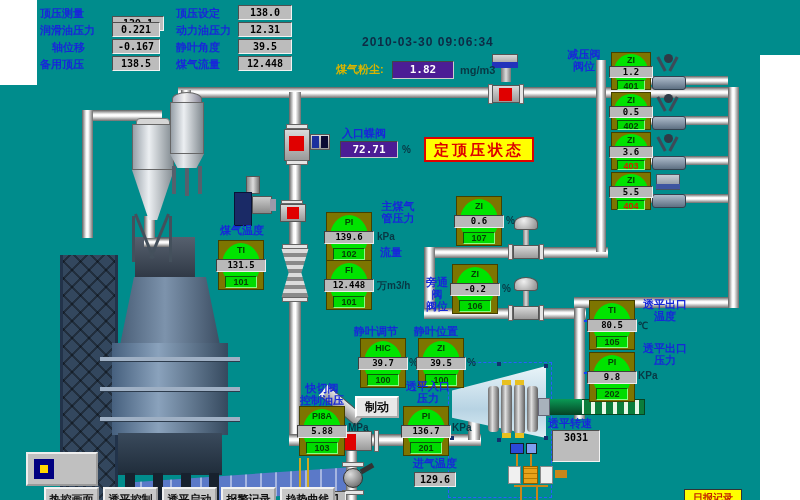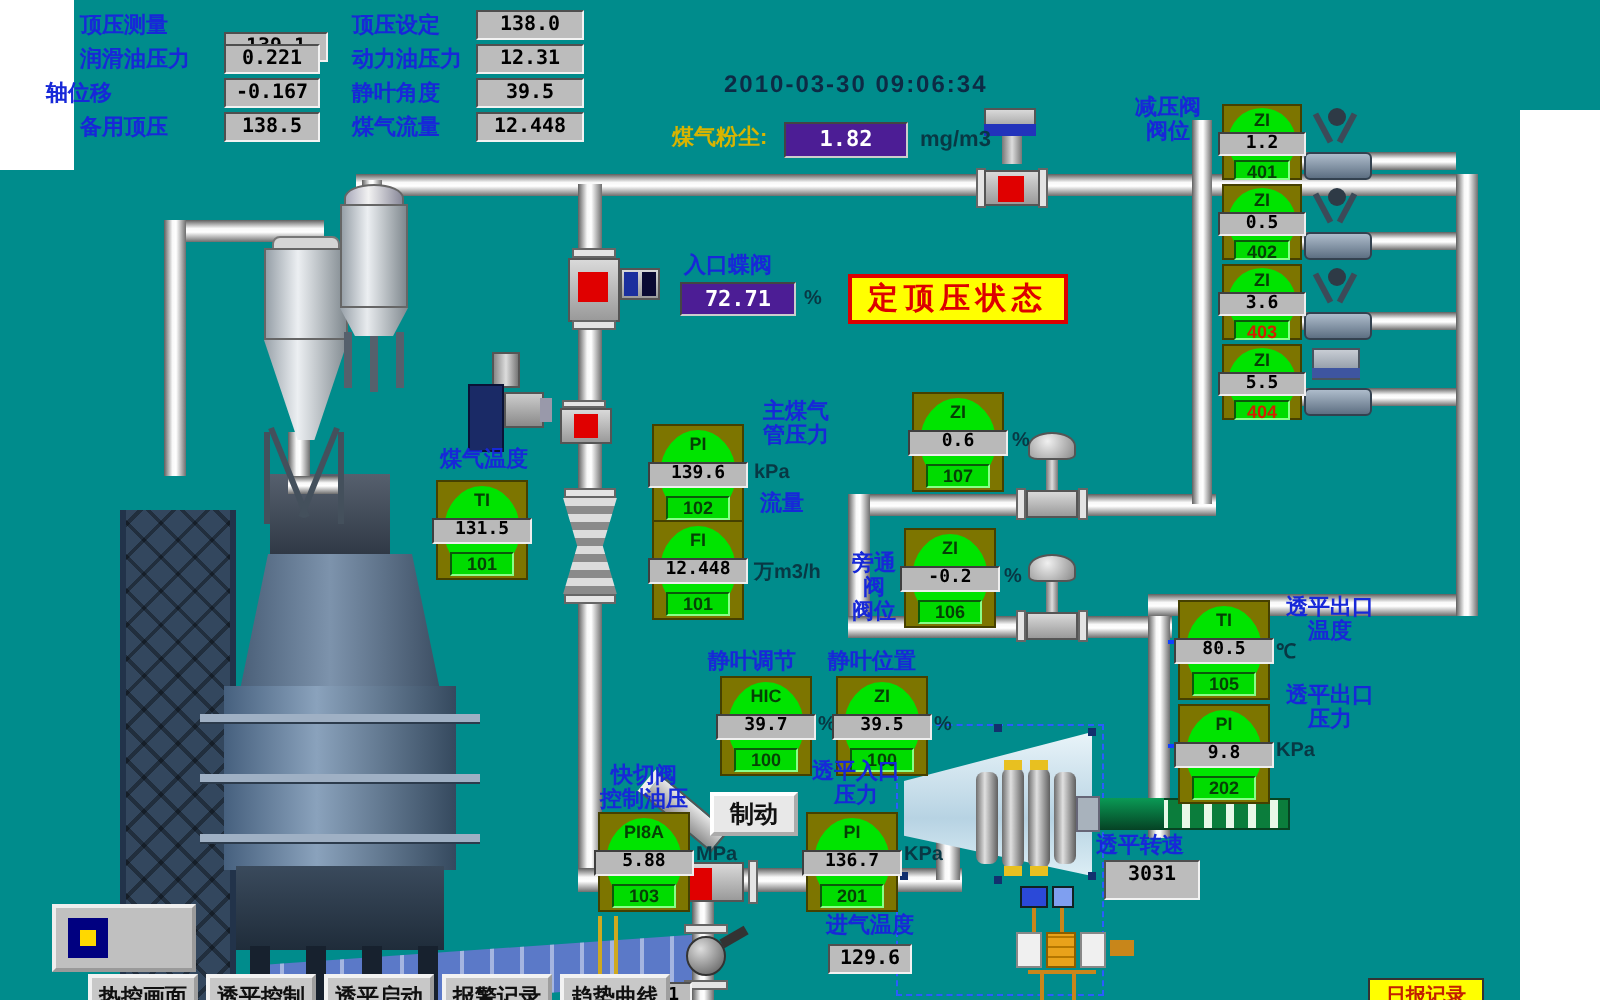--- a/index.html
+++ b/index.html
@@ -259,21 +259,21 @@
   <div class="oline" style="left:536px;top:487px;width:2px;height:13px"></div>
   <div class="yline" style="left:299px;top:458px;width:2px;height:42px"></div>
   <div class="yline" style="left:307px;top:458px;width:2px;height:42px"></div>
   <div class="bline" style="left:584px;top:320px;width:6px;height:2px"></div>
   <div class="bline" style="left:584px;top:372px;width:6px;height:2px"></div>
 
   <div class="lbl" style="left:40px;top:7px;text-align:center">顶压测量</div>
   <div class="vbox" style="left:112px;top:16px;width:52px;height:15px">139.1</div>
   <div class="lbl" style="left:40px;top:24px;text-align:left">润滑油压力</div>
   <div class="vbox" style="left:112px;top:22px;width:48px;height:15px">0.221</div>
-  <div class="lbl" style="left:23px;top:41px;text-align:right">轴位移</div>
+  <div class="lbl" style="left:52px;top:41px;text-align:right">轴位移</div>
   <div class="vbox" style="left:112px;top:39px;width:48px;height:15px">-0.167</div>
   <div class="lbl" style="left:40px;top:58px;text-align:left">备用顶压</div>
   <div class="vbox" style="left:112px;top:56px;width:48px;height:15px">138.5</div>
   <div class="lbl" style="left:176px;top:7px;text-align:left">顶压设定</div>
   <div class="vbox" style="left:238px;top:5px;width:54px;height:15px">138.0</div>
   <div class="lbl" style="left:176px;top:24px;text-align:left">动力油压力</div>
   <div class="vbox" style="left:238px;top:22px;width:54px;height:15px">12.31</div>
   <div class="lbl" style="left:176px;top:41px;text-align:left">静叶角度</div>
   <div class="vbox" style="left:238px;top:39px;width:54px;height:15px">39.5</div>
   <div class="lbl" style="left:176px;top:58px;text-align:left">煤气流量</div>
@@ -416,21 +416,21 @@
     <div class="val">9.8</div>
     <div class="id">202</div>
   </div>
   <div class="unit" style="left:638px;top:370px">KPa</div>
   <div class="lbl" style="left:637px;top:342px;width:56px">
     <span>透平出口</span><br>
     <span>压力</span>
   </div>
 
   <div class="lbl" style="left:548px;top:417px">透平转速</div>
-  <div class="vbox" style="left:552px;top:430px;width:48px;height:20px">3031</div>
+  <div class="vbox" style="left:552px;top:430px;width:48px;height:32px">3031</div>
   <div class="lbl" style="left:413px;top:457px">进气温度</div>
   <div class="vbox" style="left:414px;top:472px;width:42px;height:15px">129.6</div>
   <div class="vbox" style="left:306px;top:491px;width:40px;height:14px;font-size:9px">131.1</div>
 
   <button class="navbtn" style="left:44px">热控画面</button>
   <button class="navbtn" style="left:103px">透平控制</button>
   <button class="navbtn" style="left:162px">透平启动</button>
   <button class="navbtn" style="left:221px">报警记录</button>
   <button class="navbtn" style="left:280px">趋势曲线</button>
   <button class="abs" style="left:684px;top:489px;width:58px;height:18px;background:#ffff00;border:1px solid #333;

